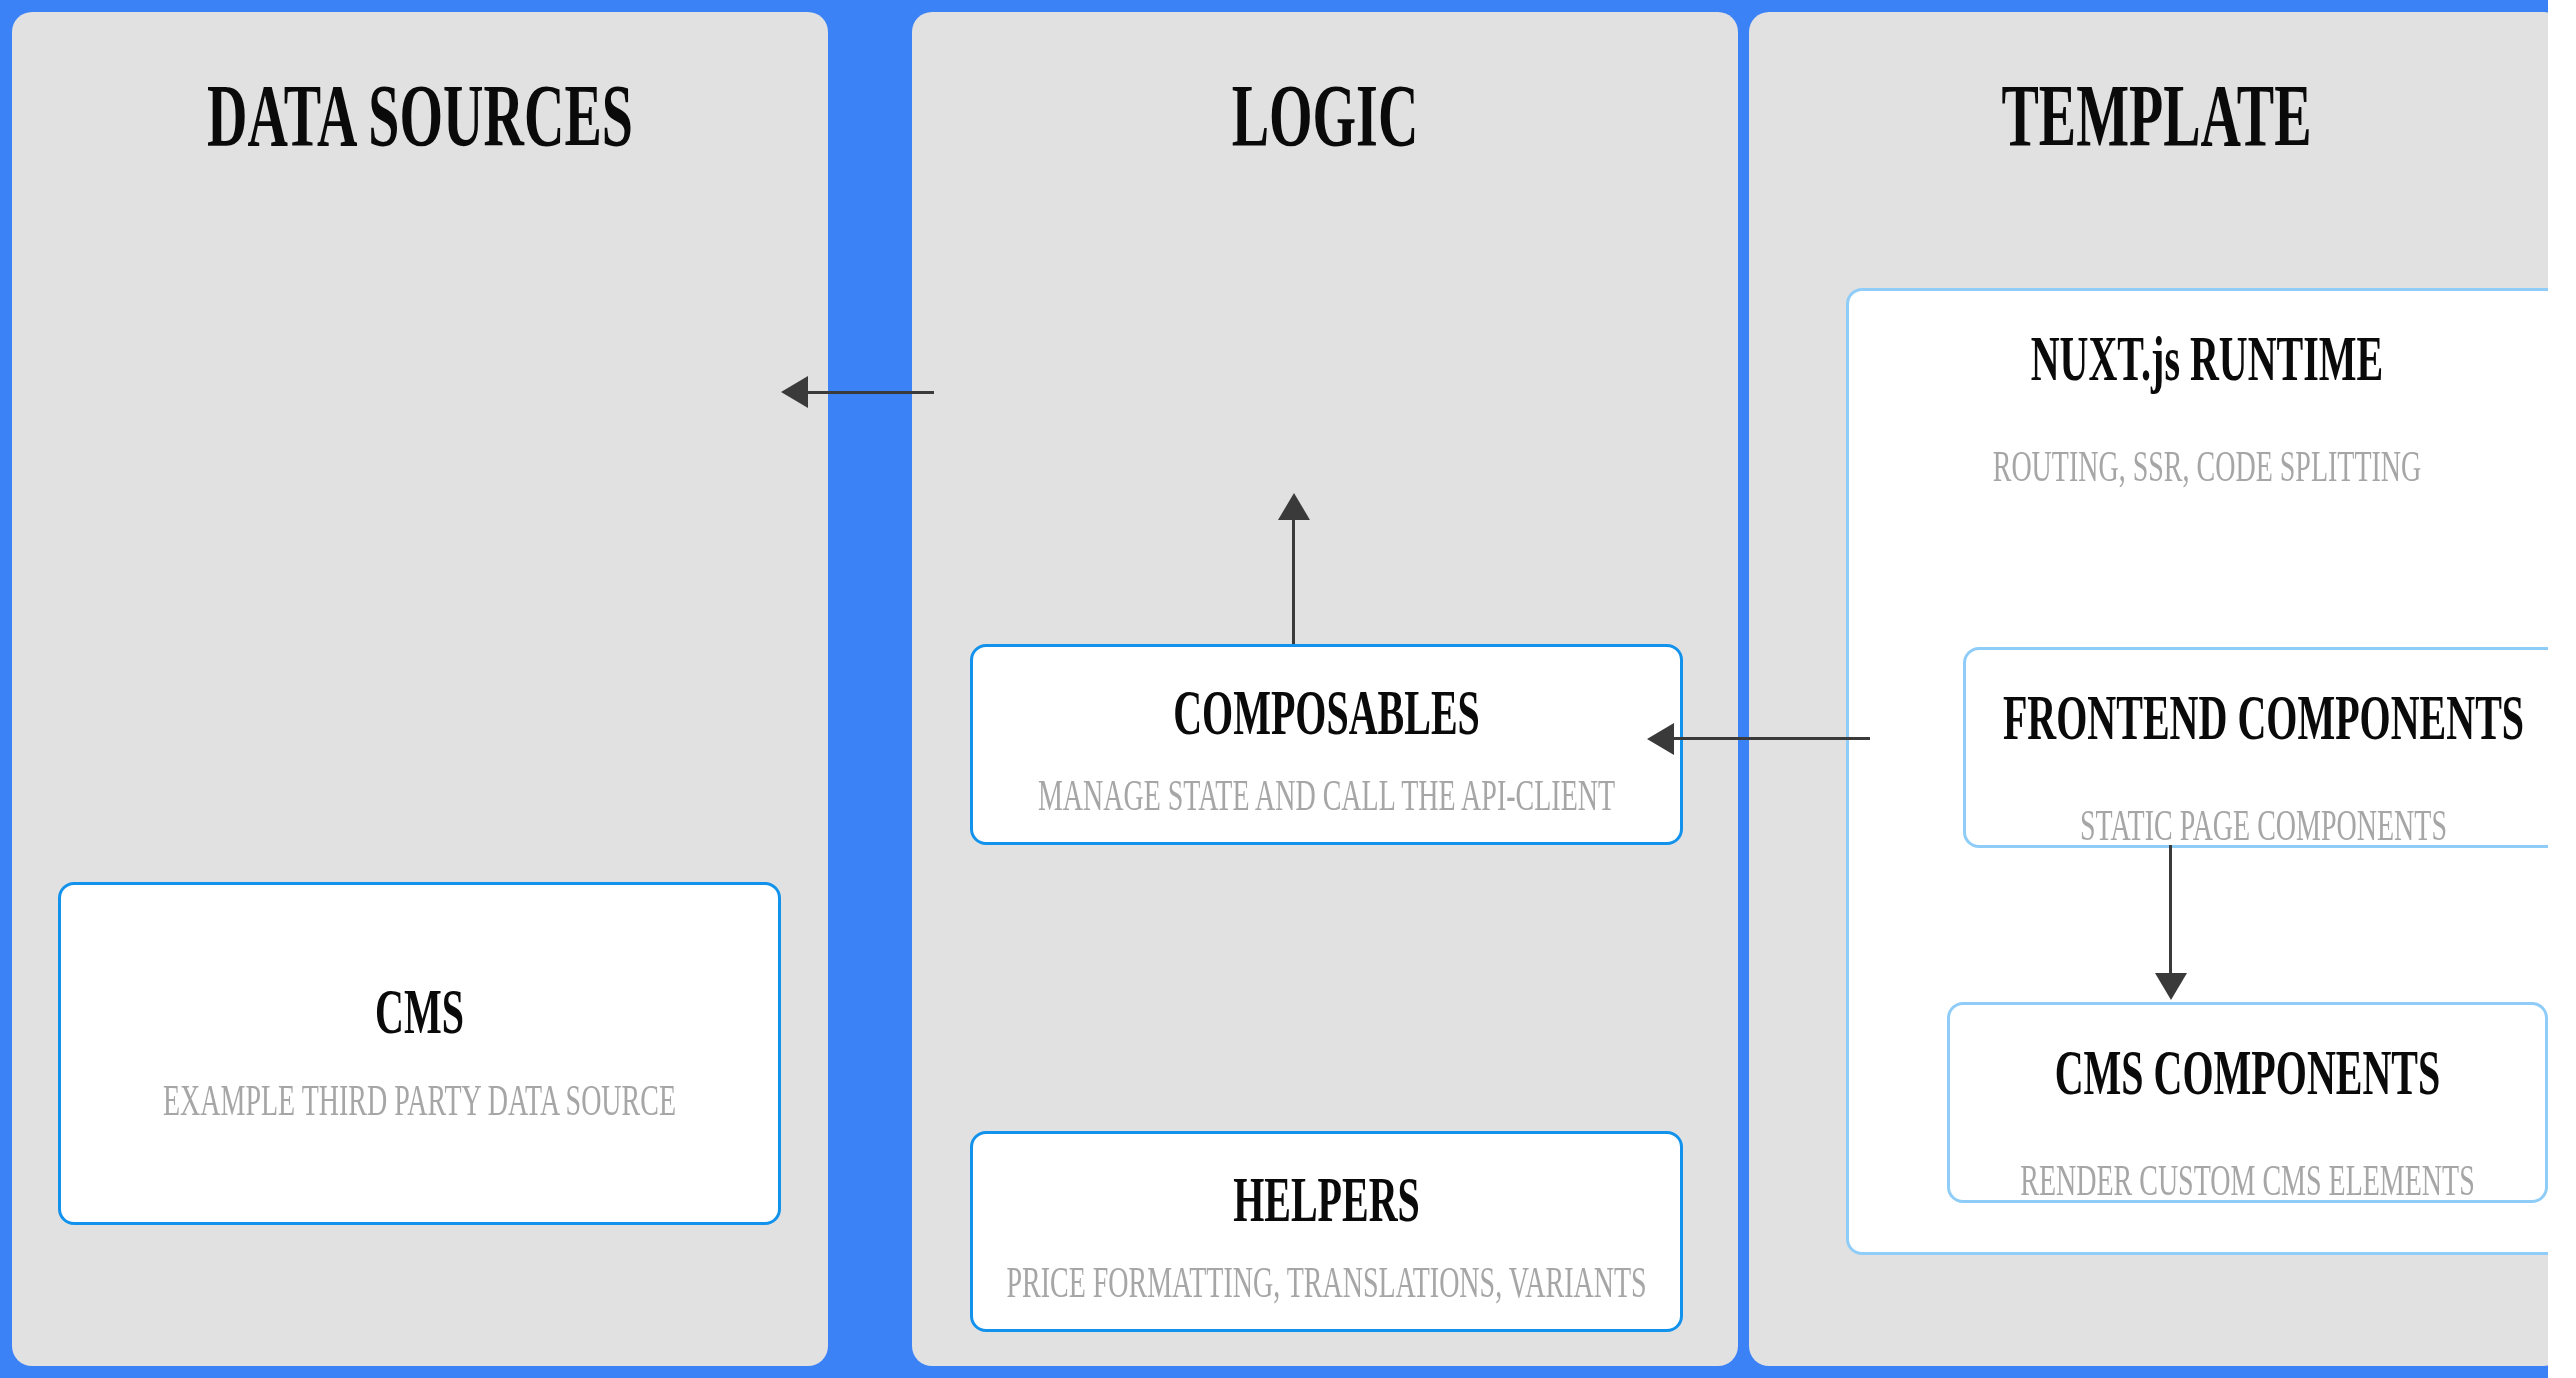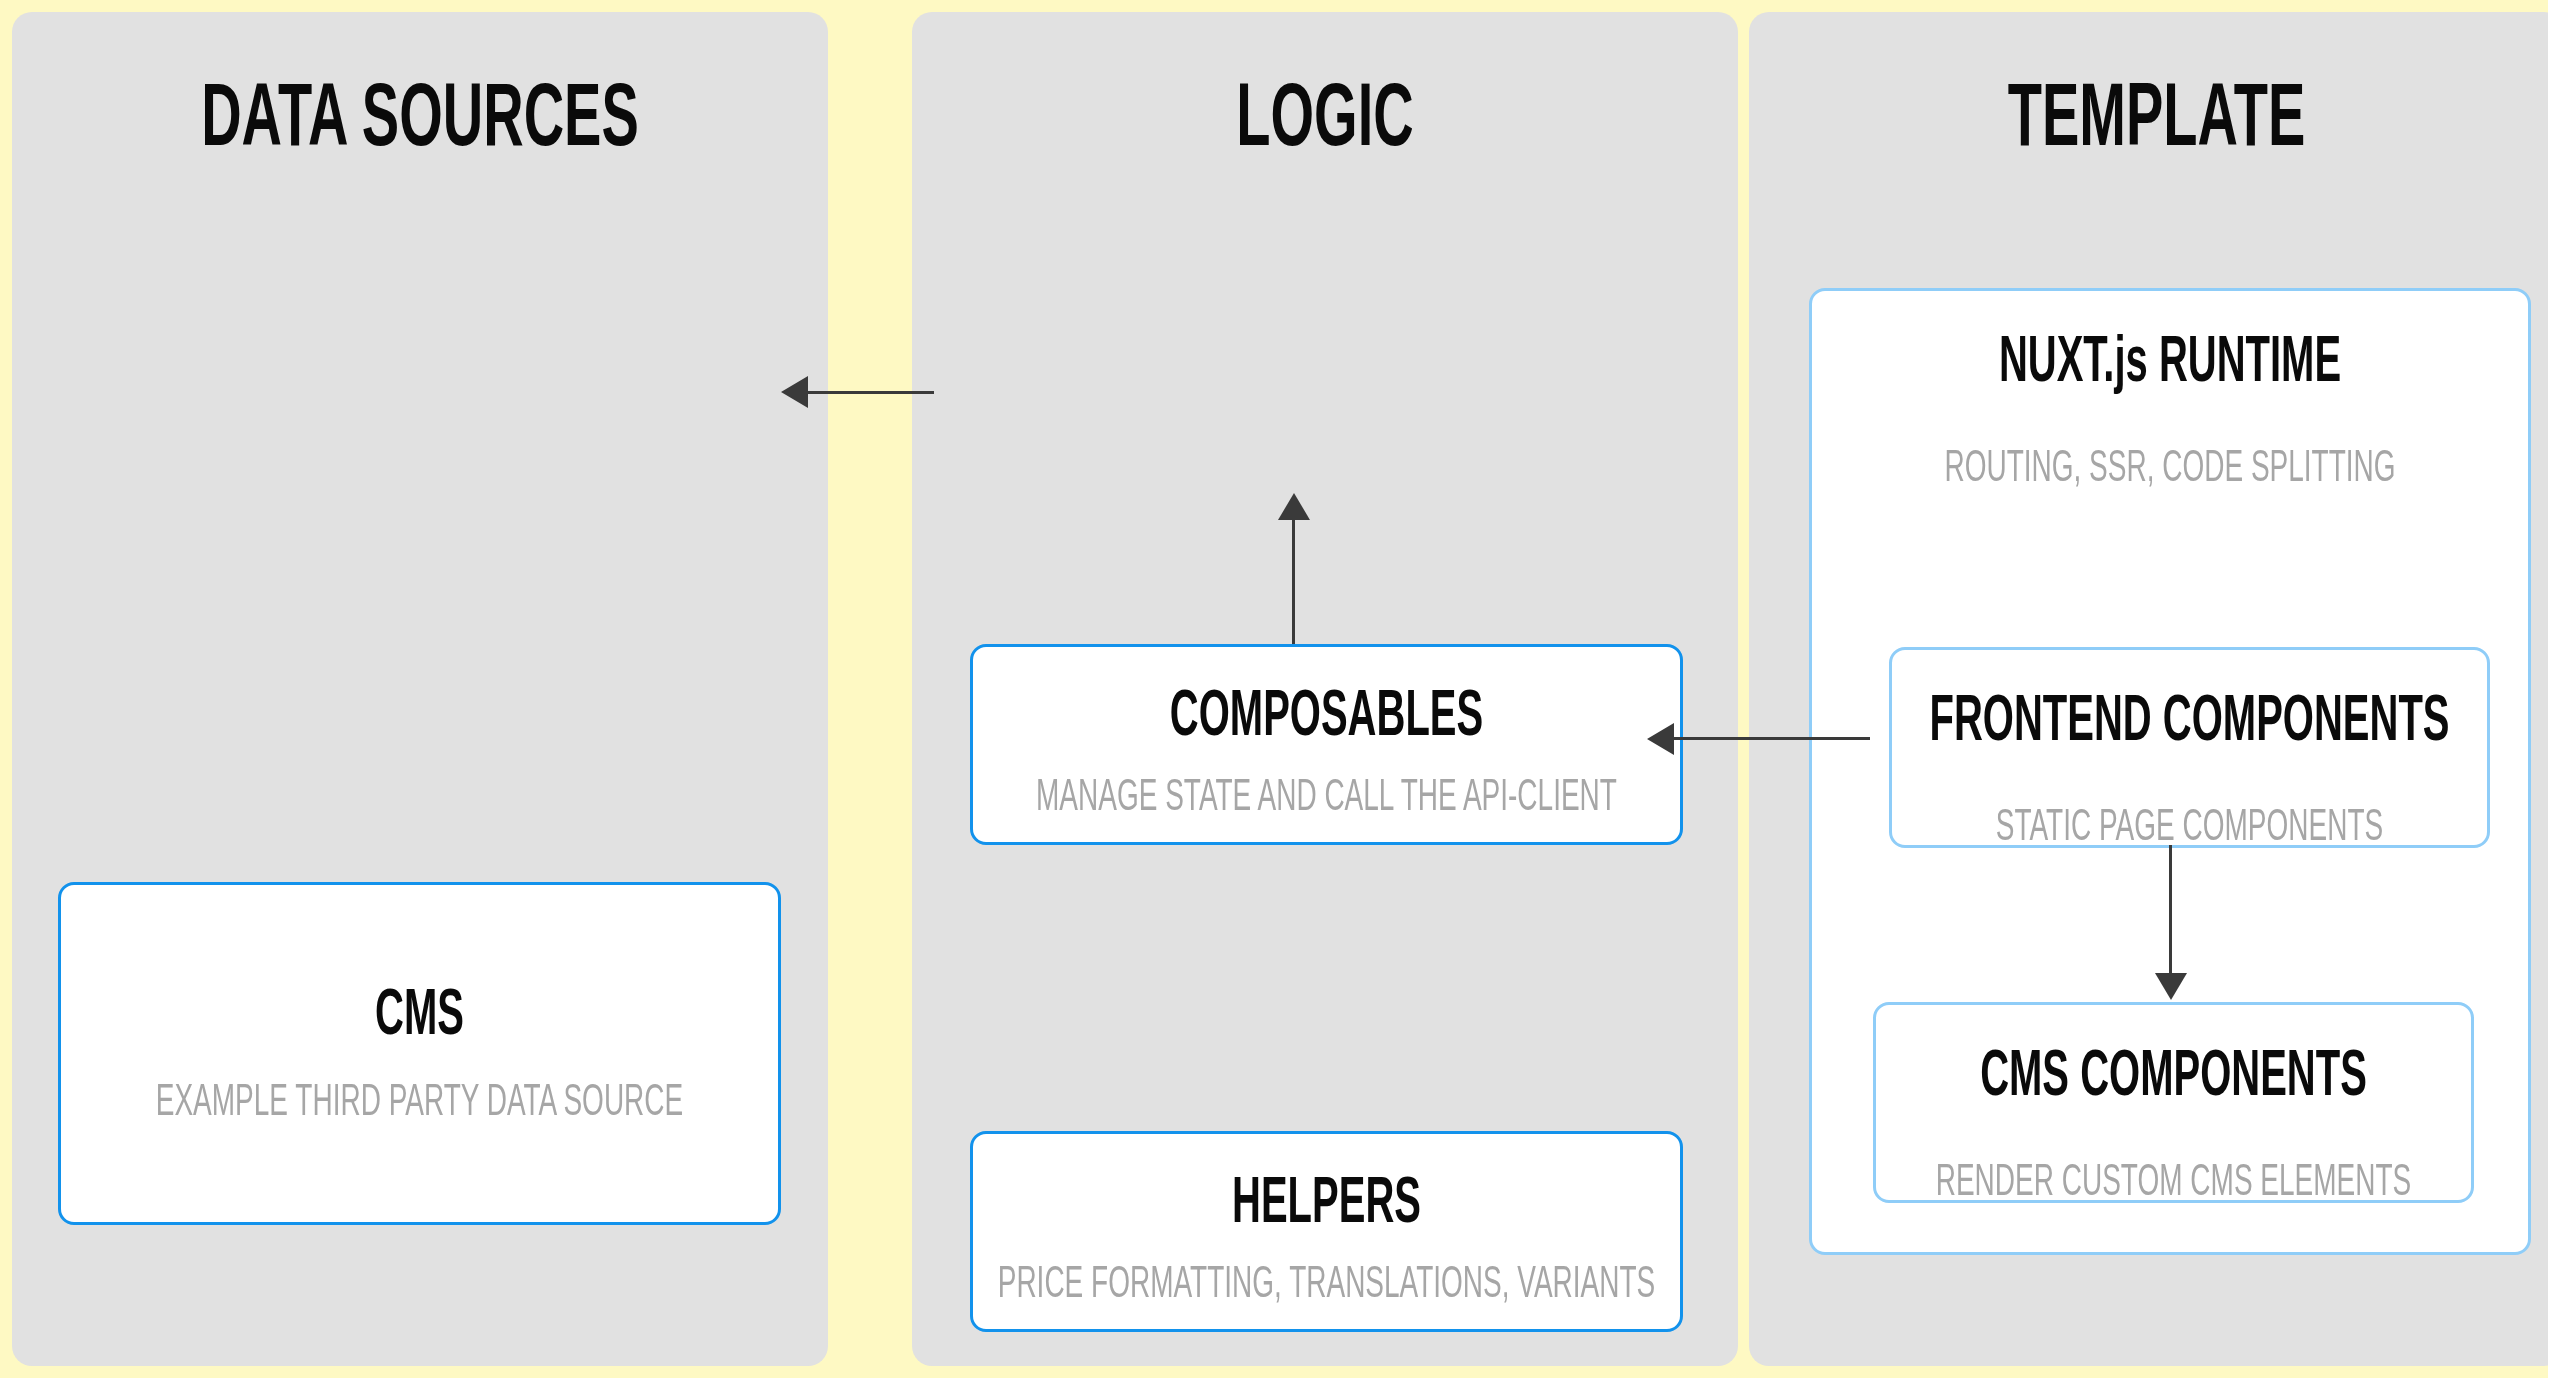--- a/index.html
+++ b/index.html
@@ -4,22 +4,22 @@
 <style>
   html, body {
     margin: 0;
     padding: 0;
     background: #ffffff;
   }
   #canvas {
     position: relative;
     width: 2548px;
     height: 1378px;
-    background: #fef9c3;
-    font-family: Liberation Sans, sans-serif;
+    background: #3b82f6;
+    font-family: Liberation Serif, serif;
     overflow: hidden;
   }
   .panel {
     position: absolute;
     top: 12px;
     height: 1354px;
     background: #e1e1e1;
     border-radius: 20px;
   }
   .hdr {
@@ -35,21 +35,21 @@
     line-height: 1;
     transform: translateY(-50%) scale(1, 1.6);
   }
   .box {
     position: absolute;
     background: #ffffff;
     border: 3.4px solid #1292ec;
     border-radius: 16px;
     box-sizing: border-box;
   }
-  .box.light { border-color: #8fcdf8; }
+  .box.light { border-color: #8fcdf8; margin-left: 37px; }
   .bt, .bs {
     position: absolute;
     left: 0;
     right: 0;
     margin: 0;
     text-align: center;
     line-height: 1;
     transform: translateY(-50%) scale(1, 1.6);
     white-space: nowrap;
   }

